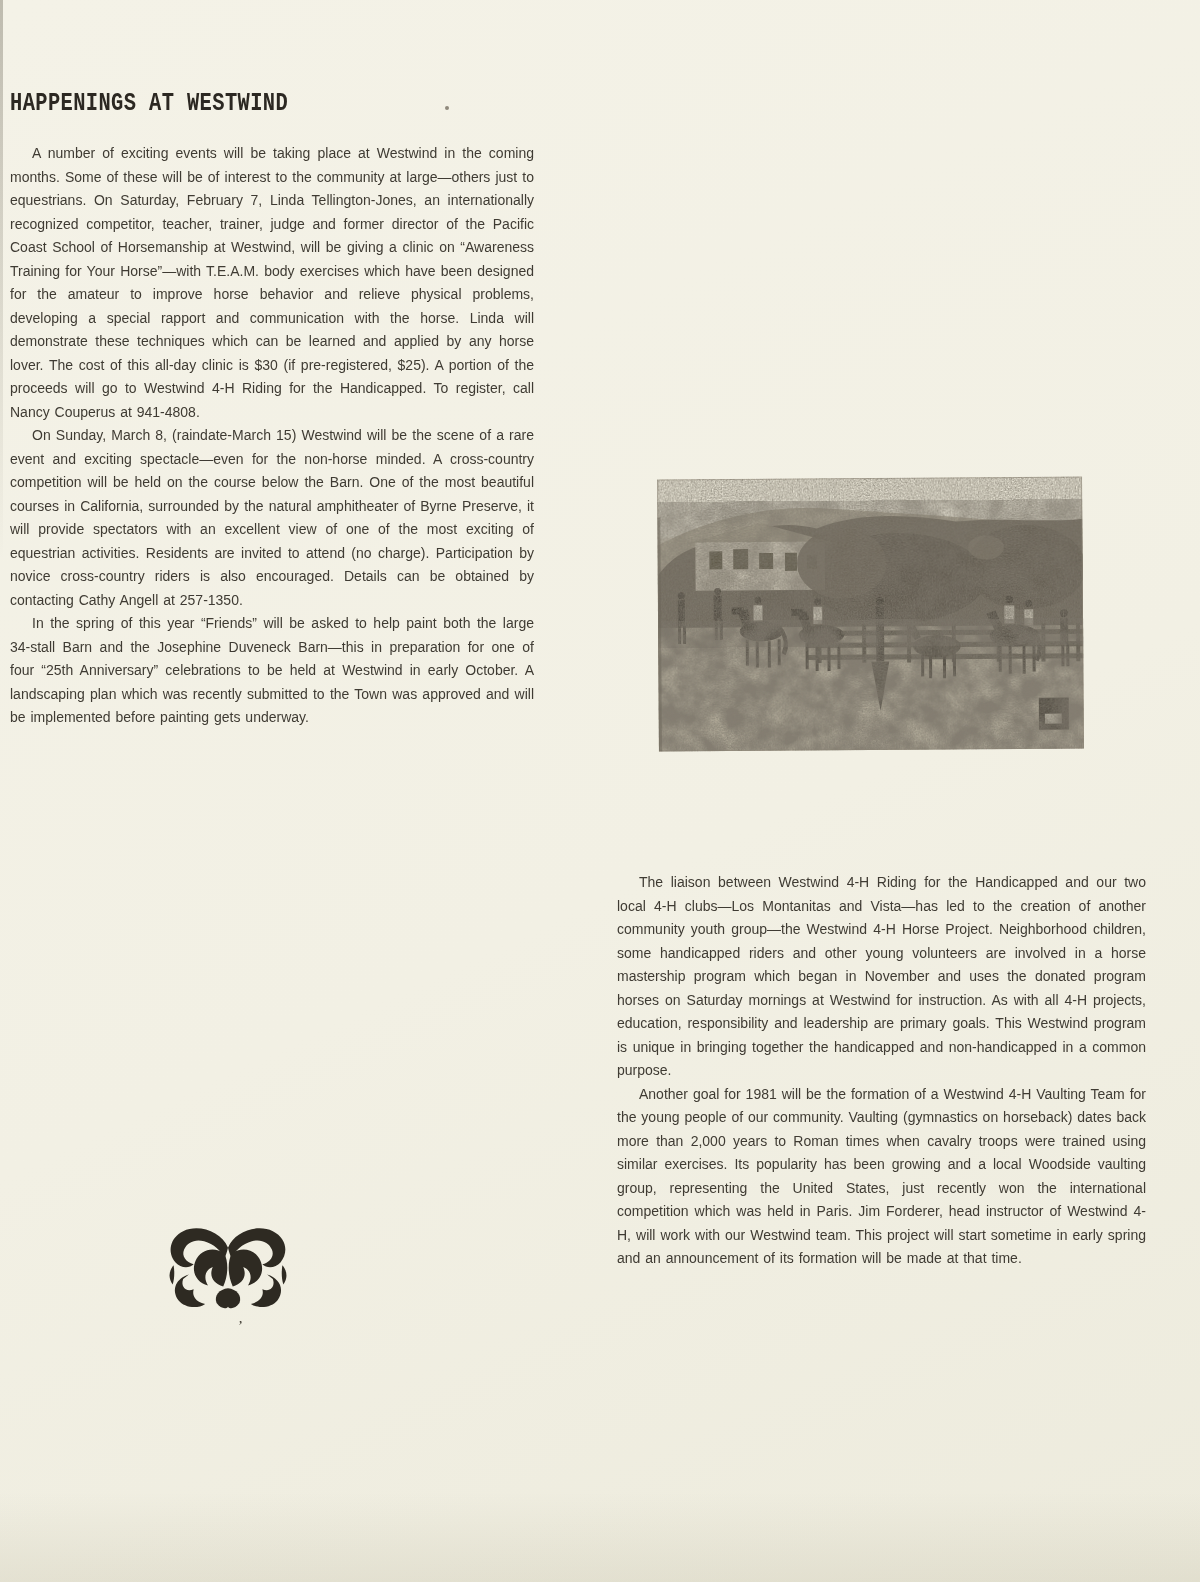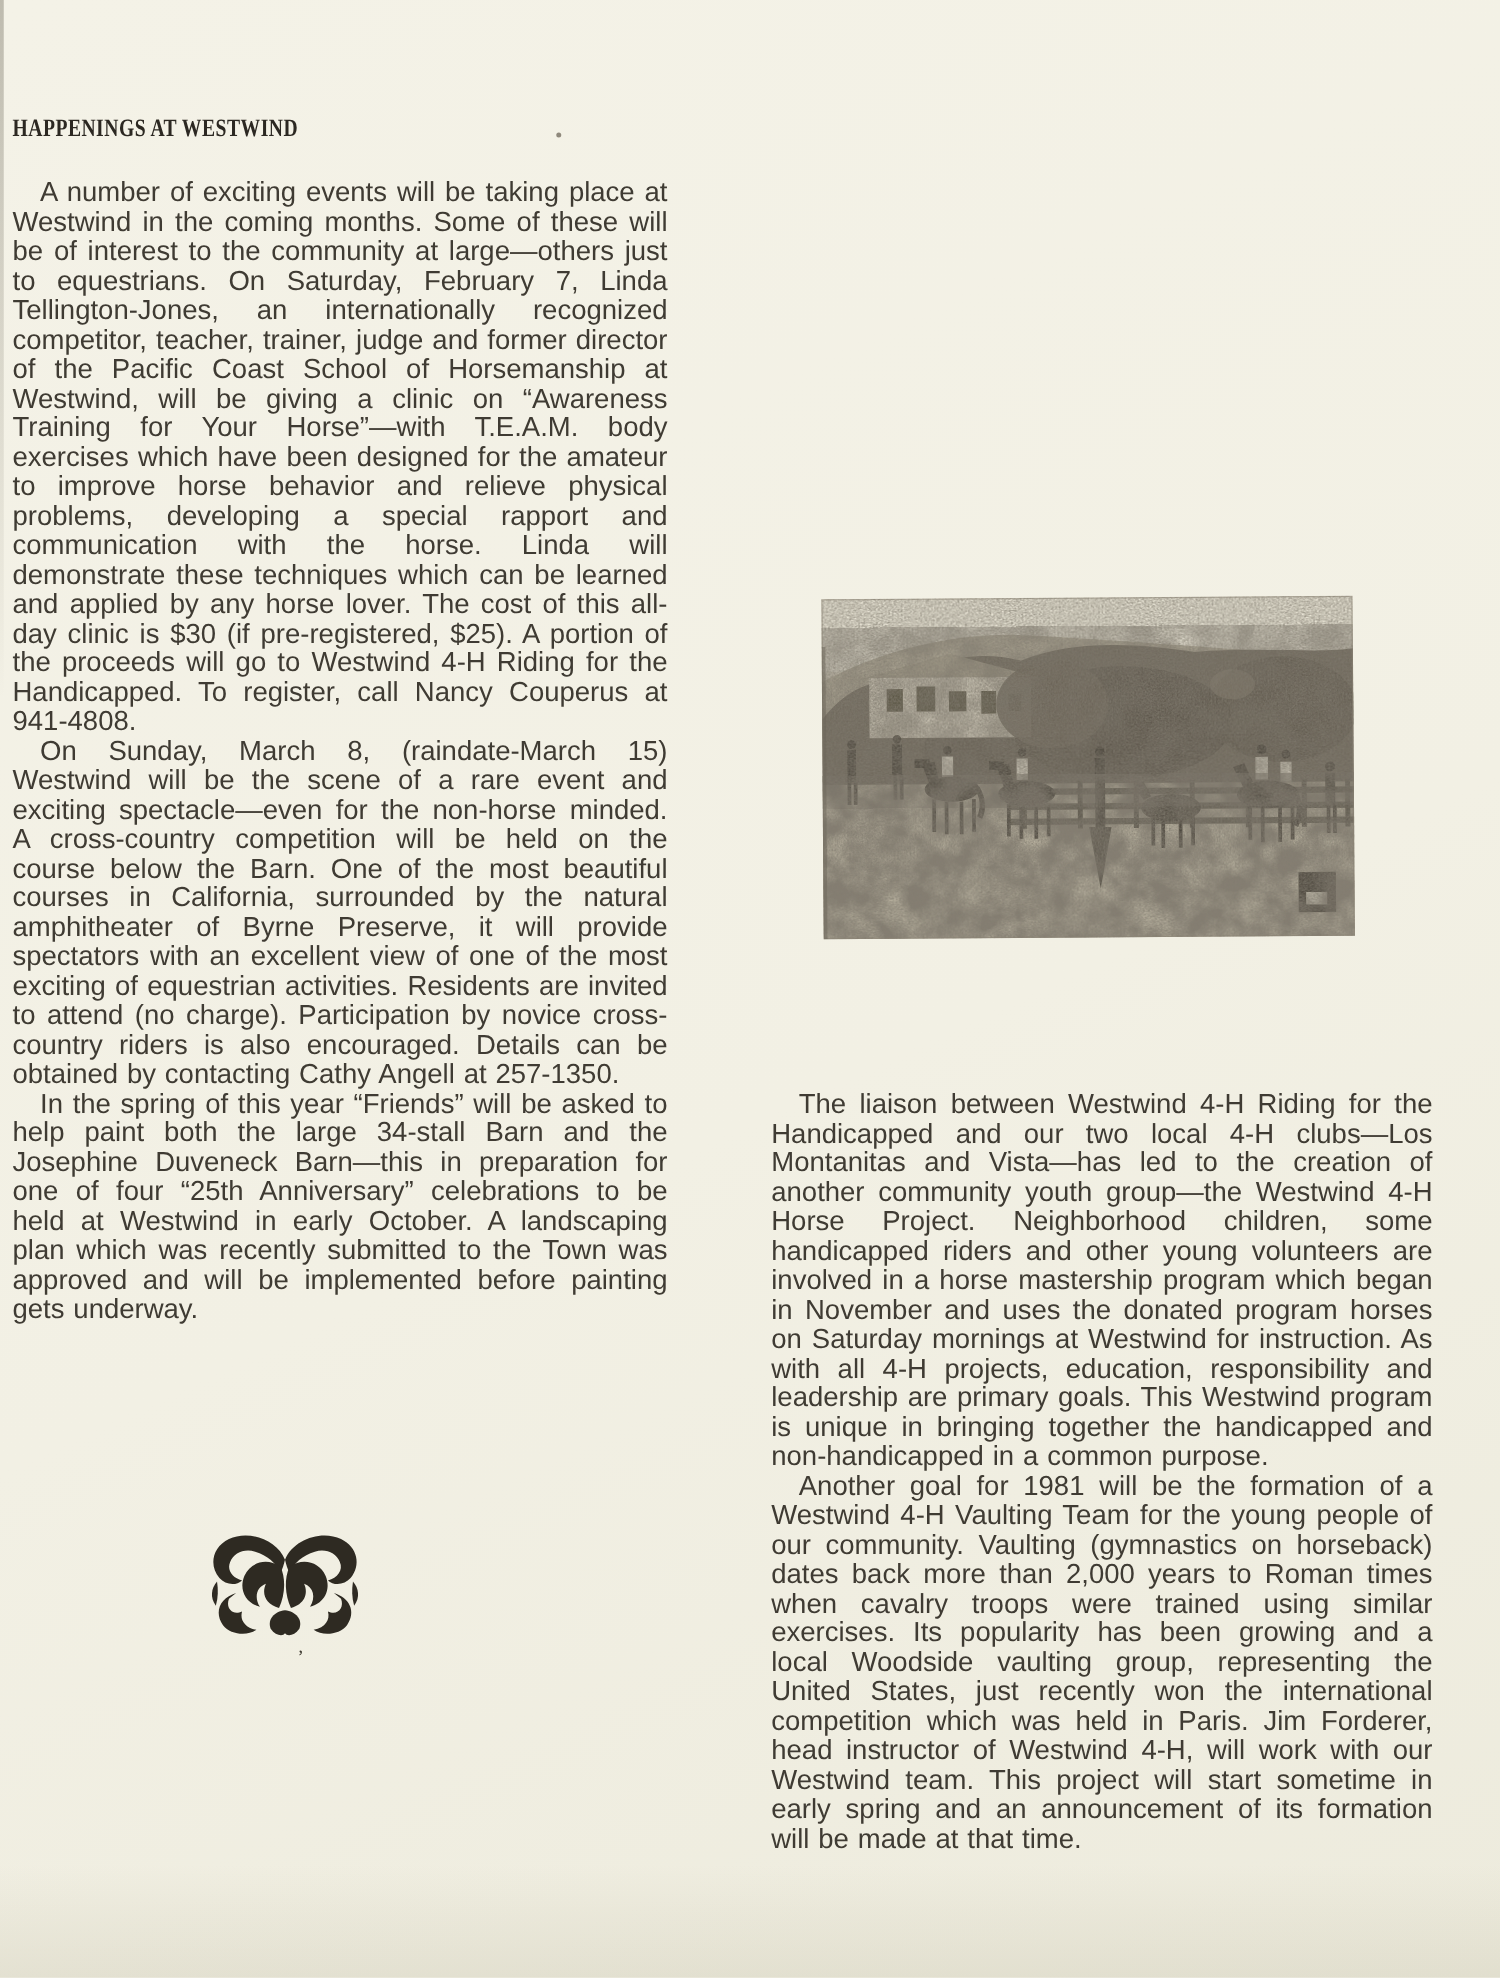--- a/index.html
+++ b/index.html
@@ -19,37 +19,37 @@
   }
   .page-edge{
     position:absolute;left:0;top:0;width:3px;height:560px;
     background:linear-gradient(to bottom, rgba(90,85,70,0.35), rgba(90,85,70,0));
   }
   .col{position:absolute;}
   .col-left{left:10px;top:88px;width:524px;}
   .col-right{left:617px;top:871px;width:529px;}
   h1.head,h2.head{
     margin:0;
-    font-family:Liberation Serif, serif;
+    font-family:Liberation Mono, monospace;
     font-weight:bold;
-    font-size:20px;line-height:31px;
+    font-size:26px;line-height:31px;
     color:#2c2822;
     white-space:nowrap;
   }
   h1.head{margin-bottom:23px;}
   h2.head{margin-bottom:27px;}
   .head .squeeze{
     display:inline-block;
     transform:scaleX(0.785);
     transform-origin:left center;
     letter-spacing:0.5px;
   }
   .body-par{
     margin:0;
-    font-size:22px;
+    font-size:14px;
     line-height:23.5px;
     text-align:justify;
     text-indent:22px;
     color:#3f3b33;
     word-spacing:1px;
   }
   .photo{
     position:absolute;left:658px;top:478px;width:425px;height:272px;
     margin:0;
     transform:rotate(-0.4deg);

